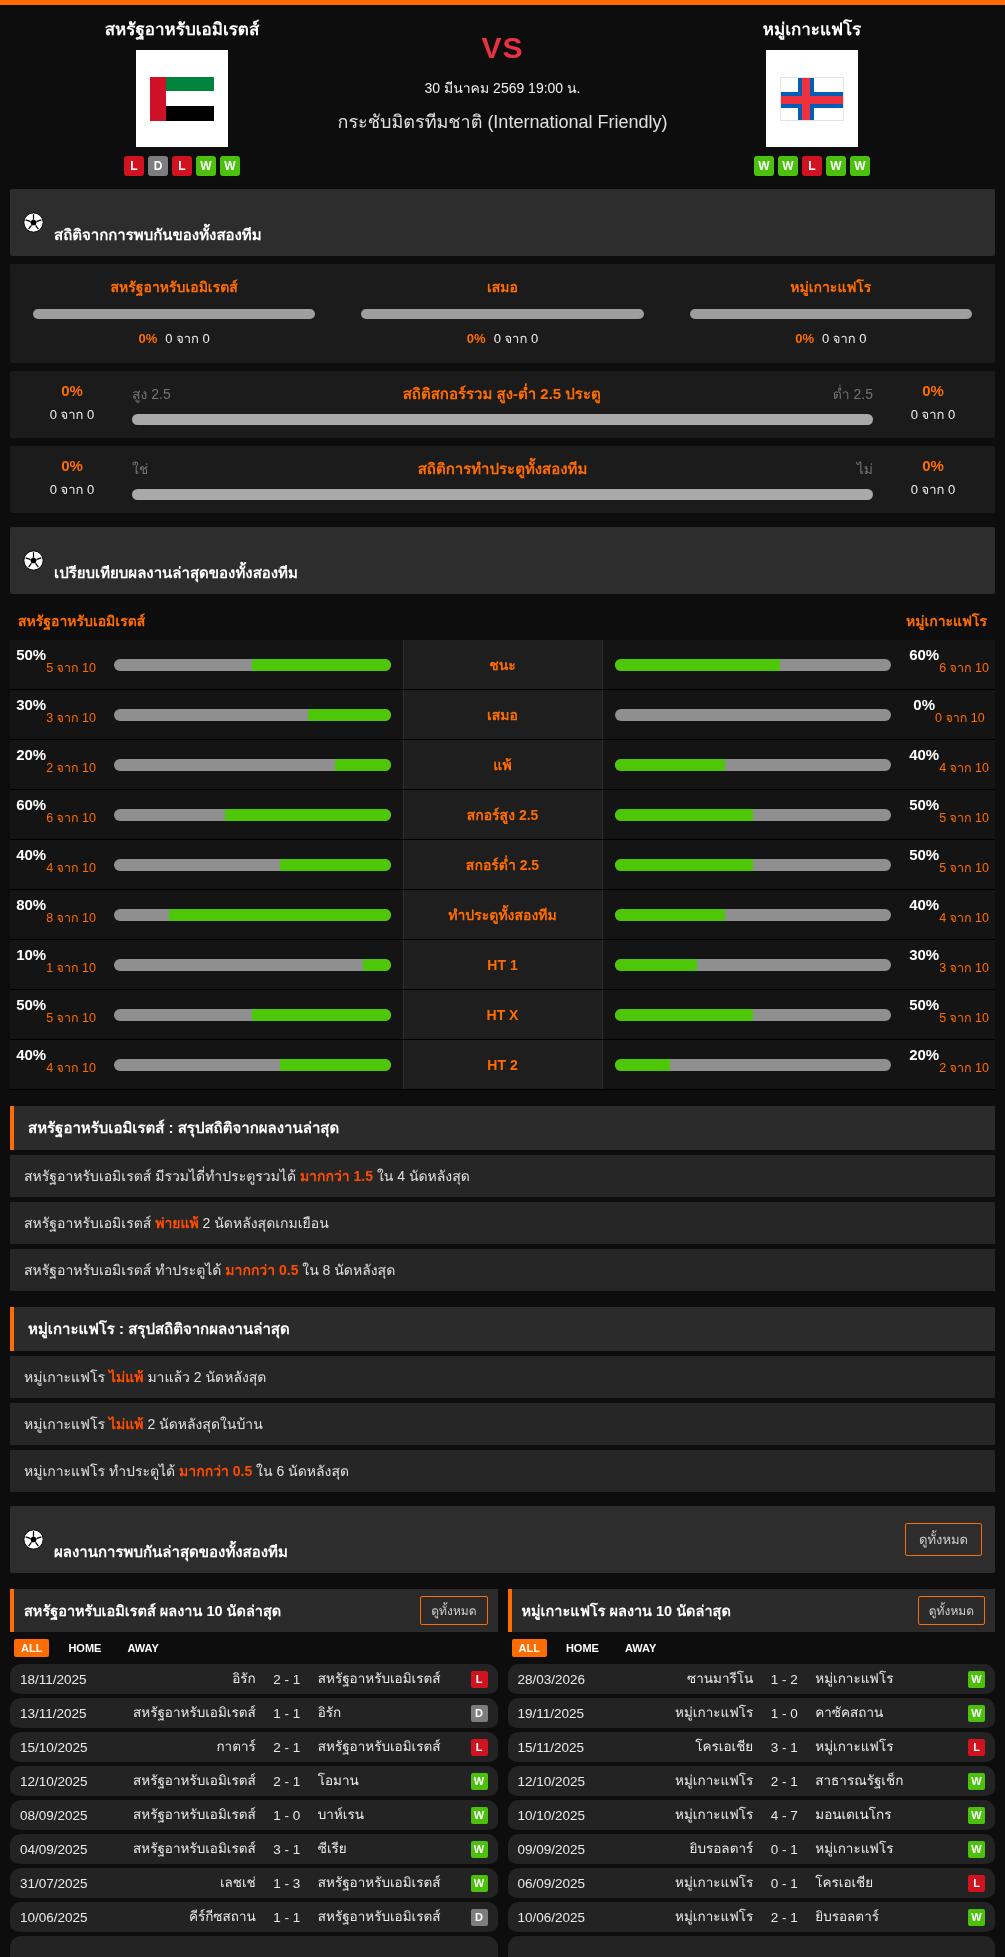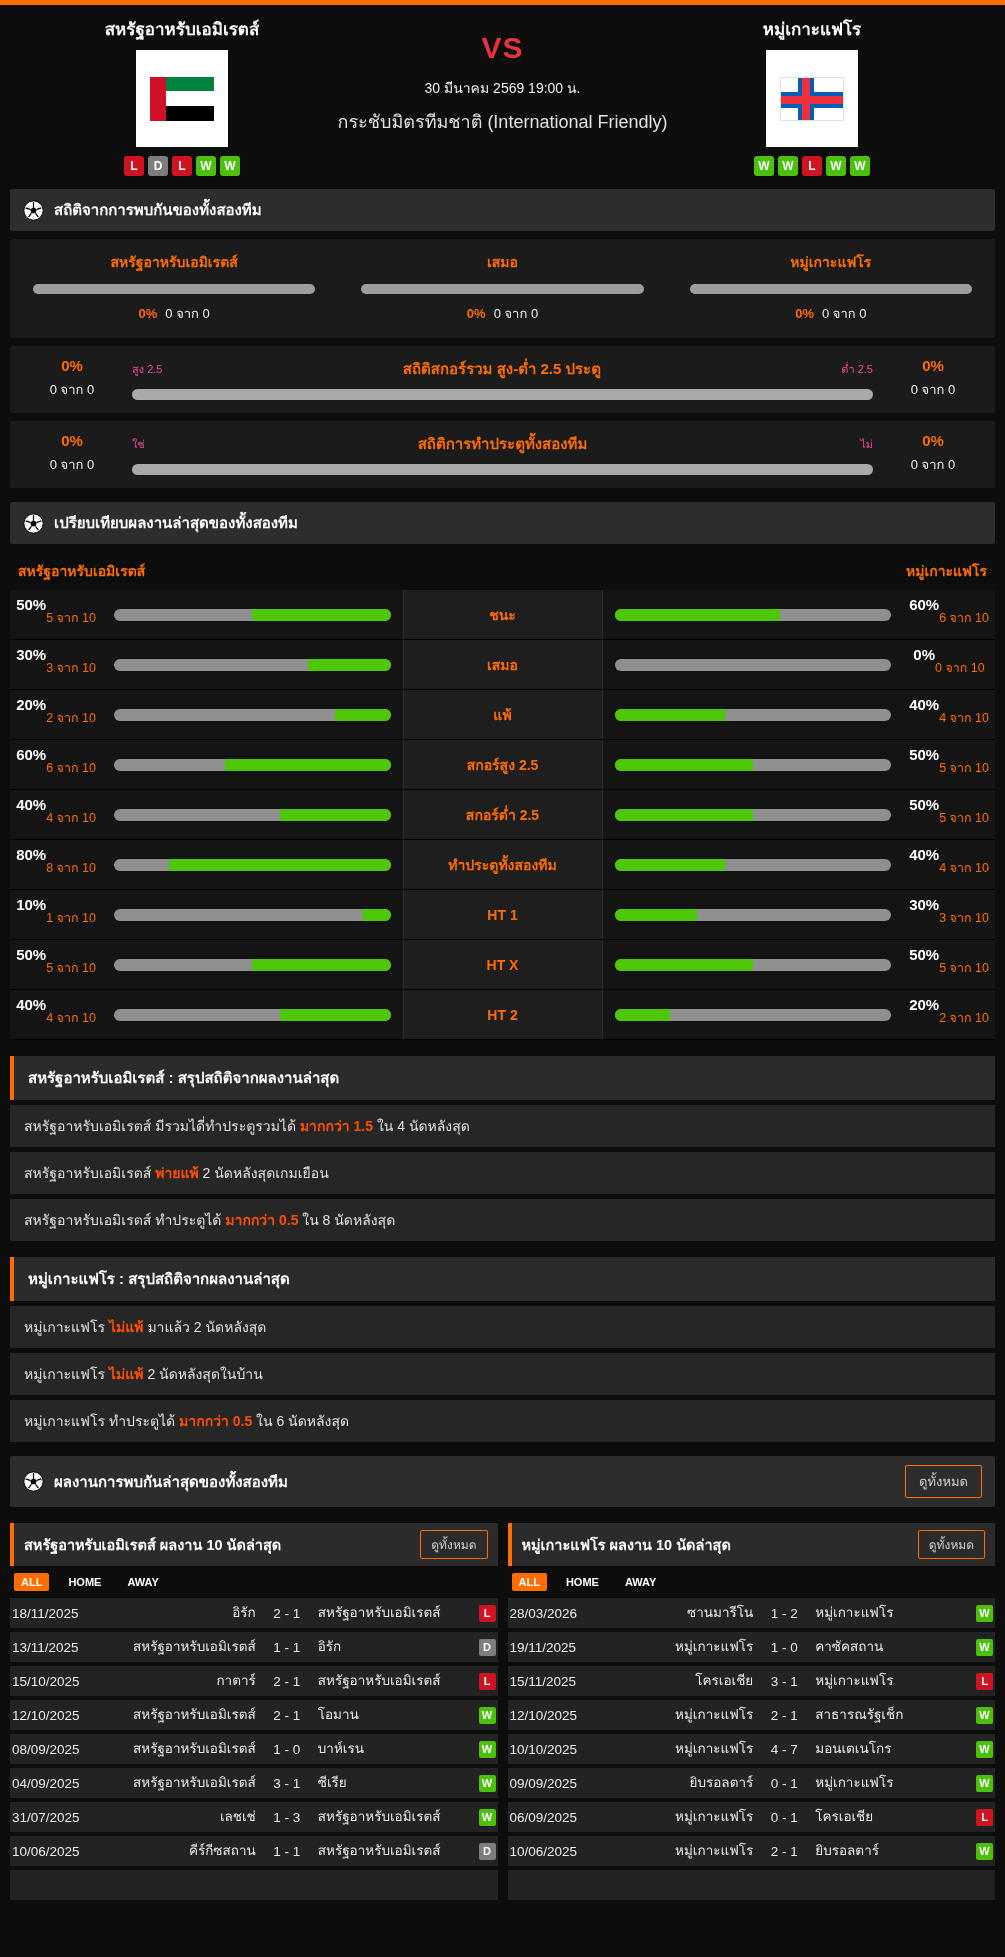--- a/index.html
+++ b/index.html
@@ -37,37 +37,37 @@
   .badge.W{background:var(--win);}
   .badge.L{background:var(--lose);}
   .badge.D{background:var(--draw);}
   .match-info{position:absolute;left:300px;right:300px;top:26px;text-align:center;}
   .vs{color:var(--vsred);font-size:30px;font-weight:bold;letter-spacing:1px;}
   .match-datetime{margin-top:12px;font-size:14px;color:#f0f0f0;}
   .match-competition{margin-top:8px;font-size:18px;color:#e0e0e0;}
   
   .section-header{display:flex;align-items:center;gap:10px;background:#2d2d2d;margin:14px 10px 0;
                   padding:9px 13px;border-radius:2px;}
-  .section-header .title{font-size:15px;font-weight:bold;color:#fff;flex:1;}
+  .section-header .title{font-size:15px;font-weight:bold;color:#fff;flex:1;margin-top:25px;}
   .ball-icon{width:21px;height:21px;flex:0 0 auto;}
   
   .panel{background:#1b1b1b;margin:8px 10px 0;border-radius:2px;}
   .h2h-cols{display:flex;padding:12px 0 14px;}
   .h2h-col{flex:1;display:flex;flex-direction:column;align-items:center;}
   .h2h-label{color:var(--accent);font-size:14px;font-weight:bold;}
   .h2h-bar{width:86%;height:10px;background:#9e9e9e;border-radius:5px;margin:11px 0 9px;}
   .h2h-stats{font-size:13px;color:#eee;}
   .h2h-stats .pct{color:var(--accent);font-weight:bold;margin-right:8px;}
   .duo-panel{display:flex;align-items:center;padding:11px 14px 13px;}
   .side-stats{width:96px;text-align:center;}
   .side-stats .pct{color:var(--accent);font-weight:bold;font-size:15px;}
   .side-stats .cnt{color:#eee;font-size:13px;margin-top:5px;}
   .duo-mid{flex:1;padding:0 12px;}
   .duo-labels{display:flex;justify-content:space-between;align-items:center;margin-bottom:8px;}
-  .duo-labels .edge{font-size:11px;color:#ec4899;}
+  .duo-labels .edge{font-size:14px;color:#737373;}
   .duo-labels .duo-title{color:var(--accent);font-weight:bold;font-size:15px;}
   .duo-bar{height:11px;background:#a9a9a9;border-radius:6px;}
   
   .cmp-teams{display:flex;justify-content:space-between;margin:10px 10px 0;padding:6px 8px 4px;
              color:var(--accent);font-size:14px;font-weight:bold;}
   .cmp-rows{margin:4px 10px 0;}
   .cmp-row{display:flex;align-items:stretch;background:#141414;border-bottom:1px solid #000;min-height:50px;}
   .cmp-stats{width:92px;display:flex;align-items:flex-start;justify-content:center;padding:6px 0;}
   .cmp-pct{color:#fff;font-weight:bold;font-size:15px;}
   .cmp-cnt{color:var(--accent);font-size:12.5px;margin-top:12px;}
@@ -91,21 +91,21 @@
   .table-panel{flex:1;min-width:0;}
   .table-header{display:flex;align-items:center;gap:8px;background:#2b2b2b;border-left:4px solid var(--accent);
                 padding:7px 10px;}
   .table-header .t-title{flex:1;font-size:14.5px;font-weight:bold;color:#fff;}
   .table-header .view-all{font-size:12px;padding:4px 10px;}
   .tabs{display:flex;gap:12px;align-items:center;padding:7px 4px;background:#0d0d0d;}
   .tab{font-size:11px;font-weight:bold;color:#fff;padding:3px 7px;cursor:pointer;border-radius:2px;}
   .tab.active{background:var(--accent);}
   .match-rows{display:flex;flex-direction:column;}
   .match-row{display:flex;align-items:center;background:#232323;border-bottom:4px solid #0d0d0d;
-             padding:6px 2px;min-height:34px;cursor:pointer;}
+             padding:6px 10px;min-height:34px;cursor:pointer;border-radius:11px;}
   .m-date{width:90px;font-size:13.5px;color:#eaeaea;flex:0 0 auto;}
   .m-home{flex:1;text-align:right;padding-right:8px;font-size:13.5px;line-height:1.3;}
   .m-score{width:46px;text-align:center;font-size:13.5px;flex:0 0 auto;}
   .m-away{flex:1;text-align:left;padding-left:8px;font-size:13.5px;line-height:1.3;}
   .m-res{width:24px;display:flex;justify-content:flex-end;flex:0 0 auto;}
   .m-res .badge{width:17px;height:17px;font-size:11px;border-radius:2px;}
 </style>
 </head>
 <body>
 

